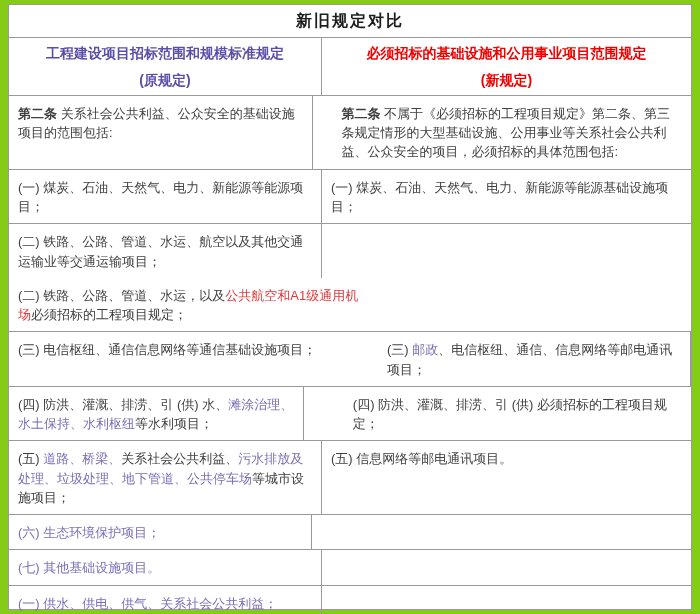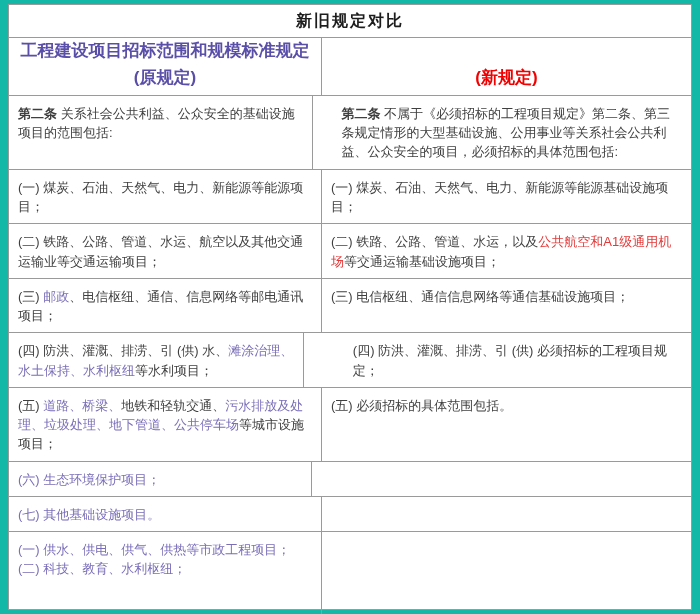--- a/index.html
+++ b/index.html
@@ -2,49 +2,49 @@
 <html style="--oldhdr: #5a4fa8; --newhdr: #f20000; --purple: #7a6eb8; --red: #e23a3a; --body: #3f3f3f; --border: #9a9a9a;"><head>
 <meta charset="utf-8">
 <style>
   * { margin:0; padding:0; box-sizing:border-box; }
   html,body { background:#fff; }
   body {
     width:700px; height:614px; position:relative; overflow:hidden;
     font-family:"Liberation Sans","DejaVu Sans",sans-serif;
     color:var(--body,#3f3f3f);
   }
-  .page { position:absolute; inset:0; background:#14b8a6; }
+  .page { position:absolute; inset:0; background:#84cc16; }
   .comp-table {
     position:absolute; left:8px; top:4px; width:684px; height:606px;
     background:#fff; border:1px solid var(--border,#9a9a9a);
     display:flex; flex-direction:column;
   }
   .title-row {
     min-height:33px; display:flex; align-items:center; justify-content:center;
     border-bottom:1px solid var(--border,#9a9a9a);
     font-family:"Liberation Serif","DejaVu Serif",serif;
     font-weight:bold; font-size:16px; color:#1d1d1d; letter-spacing:2px;
   }
   .header-row { display:flex; min-height:58px; border-bottom:1px solid var(--border,#9a9a9a); }
   .header-cell {
-    display:flex; flex-direction:column; align-items:center; justify-content:flex-end;
-    font-weight:bold; font-size:17px; line-height:1.6; text-align:center; padding:4px 8px;
+    display:flex; flex-direction:column; align-items:center; justify-content:space-between;
+    font-weight:bold; font-size:14px; line-height:1.6; text-align:center; padding:4px 8px;
   }
   .header-cell.old { width:45.9%; border-right:1px solid var(--border,#9a9a9a); color:var(--oldhdr,#5a4fa8); }
   .header-cell.new { width:54.1%; color:var(--newhdr,#f20000); }
   .tbody { display:flex; flex-direction:column; flex:1; }
   .row { display:flex; border-bottom:1px solid var(--border,#9a9a9a); }
   .row:last-child { border-bottom:none; flex:1; }
   .cell { padding:8px 9px 7px 9px; font-size:13px; line-height:1.48; }
   .cell.old { width:45.9%; border-right:1px solid var(--border,#9a9a9a); }
   .cell.new { width:54.1%; }
   
   .row:nth-child(1){ min-height:74px;gap:19px; }
   .row:nth-child(2){ min-height:36px;align-items:center; }
-  .row:nth-child(3){ min-height:50px; }
+  .row:nth-child(3){ min-height:50px;flex-direction:column; }
   .row:nth-child(4){ min-height:41px; }
   .row:nth-child(5){ min-height:45px;gap:40px; }
   .row:nth-child(6){ min-height:48px; }
   .row:nth-child(7){ min-height:30px;gap:23px; }
   .row:nth-child(8){ min-height:31px;justify-content:space-between; }
   .row:nth-child(9){ min-height:154px; }
   .t { color:var(--body,#3f3f3f); }
   .p { color:var(--purple,#7a6eb8); }
   .r { color:var(--red,#e23a3a); }
   .b { font-weight:bold; }
@@ -55,20 +55,21 @@
 
 <div class="page">
   <div class="comp-table">
     <div class="title-row">新旧规定对比</div>
     <div class="header-row">
       <div class="header-cell old">
         <span>工程建设项目招标范围和规模标准规定</span>
         <span>(原规定)</span>
       </div>
       <div class="header-cell new">
+        <span>必须招标的基础设施和公用事业项目范围规定</span>
         <span>(新规定)</span>
       </div>
     </div>
     <div class="tbody">
         <div class="row">
           <div class="cell old">
             <div class="line"><span class="b t">第二条 </span><span class="t">关系社会公共利益、公众安全的基础设施项目的范围包括:</span></div>
           </div>
           <div class="cell new">
             <div class="line"><span class="b t">第二条 </span><span class="t">不属于《必须招标的工程项目规定》第二条、第三条规定情形的大型基础设施、公用事业等关系社会公共利益、公众安全的项目，必须招标的具体范围包括:</span></div>
@@ -80,61 +81,61 @@
           </div>
           <div class="cell new">
             <div class="line"><span class="t">(一) 煤炭、石油、天然气、电力、新能源等能源基础设施项目；</span></div>
           </div>
         </div>
         <div class="row">
           <div class="cell old">
             <div class="line"><span class="t">(二) 铁路、公路、管道、水运、航空以及其他交通运输业等交通运输项目；</span></div>
           </div>
           <div class="cell new">
-            <div class="line"><span class="t">(二) 铁路、公路、管道、水运，以及</span><span class="r">公共航空和A1级通用机场</span><span class="t">等交通运输基础设施项目；</span></div>
+            <div class="line"><span class="t">(二) 铁路、公路、管道、水运，以及</span><span class="r">公共航空和A1级通用机场</span><span class="t">必须招标的工程项目规定；</span></div>
           </div>
         </div>
         <div class="row">
+          <div class="cell new">
+            <div class="line"><span class="t">(三) 电信枢纽、通信信息网络等通信基础设施项目；</span></div>
+          </div>
           <div class="cell old">
             <div class="line"><span class="t">(三) </span><span class="p">邮政</span><span class="t">、电信枢纽、通信、信息网络等邮电通讯项目；</span></div>
-          </div>
-          <div class="cell new">
-            <div class="line"><span class="t">(三) 电信枢纽、通信信息网络等通信基础设施项目；</span></div>
           </div>
         </div>
         <div class="row">
           <div class="cell old">
             <div class="line"><span class="t">(四) 防洪、灌溉、排涝、引 (供) 水、</span><span class="p">滩涂治理、水土保持、水利枢纽</span><span class="t">等水利项目；</span></div>
           </div>
           <div class="cell new">
             <div class="line"><span class="t">(四) 防洪、灌溉、排涝、引 (供) 必须招标的工程项目规定；</span></div>
           </div>
         </div>
         <div class="row">
           <div class="cell old">
-            <div class="line"><span class="t">(五) </span><span class="p">道路、桥梁、</span><span class="t">地铁和轻轨交通、</span><span class="p">污水排放及处理、垃圾处理、地下管道、公共停车场</span><span class="t">等城市设施项目；</span></div>
+            <div class="line"><span class="t">(五) </span><span class="p">道路、桥梁、</span><span class="t">关系社会公共利益、</span><span class="p">污水排放及处理、垃圾处理、地下管道、公共停车场</span><span class="t">等城市设施项目；</span></div>
           </div>
           <div class="cell new">
-            <div class="line"><span class="t">(五) 必须招标的具体范围包括。</span></div>
+            <div class="line"><span class="t">(五) 信息网络等邮电通讯项目。</span></div>
           </div>
         </div>
         <div class="row">
           <div class="cell old">
             <div class="line"><span class="p">(六) 生态环境保护项目；</span></div>
           </div>
           <div class="cell new"></div>
         </div>
         <div class="row">
           <div class="cell old">
             <div class="line"><span class="p">(七) 其他基础设施项目。</span></div>
           </div>
           <div class="cell new"></div>
         </div>
         <div class="row">
           <div class="cell old">
-            <div class="line"><span class="p">(一) 供水、供电、供气、供热等市政工程项目；</span></div>
+            <div class="line"><span class="p">(一) 供水、供电、供气、关系社会公共利益；</span></div>
             <div class="line"><span class="p">(二) 科技、教育、水利枢纽；</span></div>
           </div>
           <div class="cell new"></div>
         </div>
       </div>
   </div>
 </div>
 
 </body></html>

